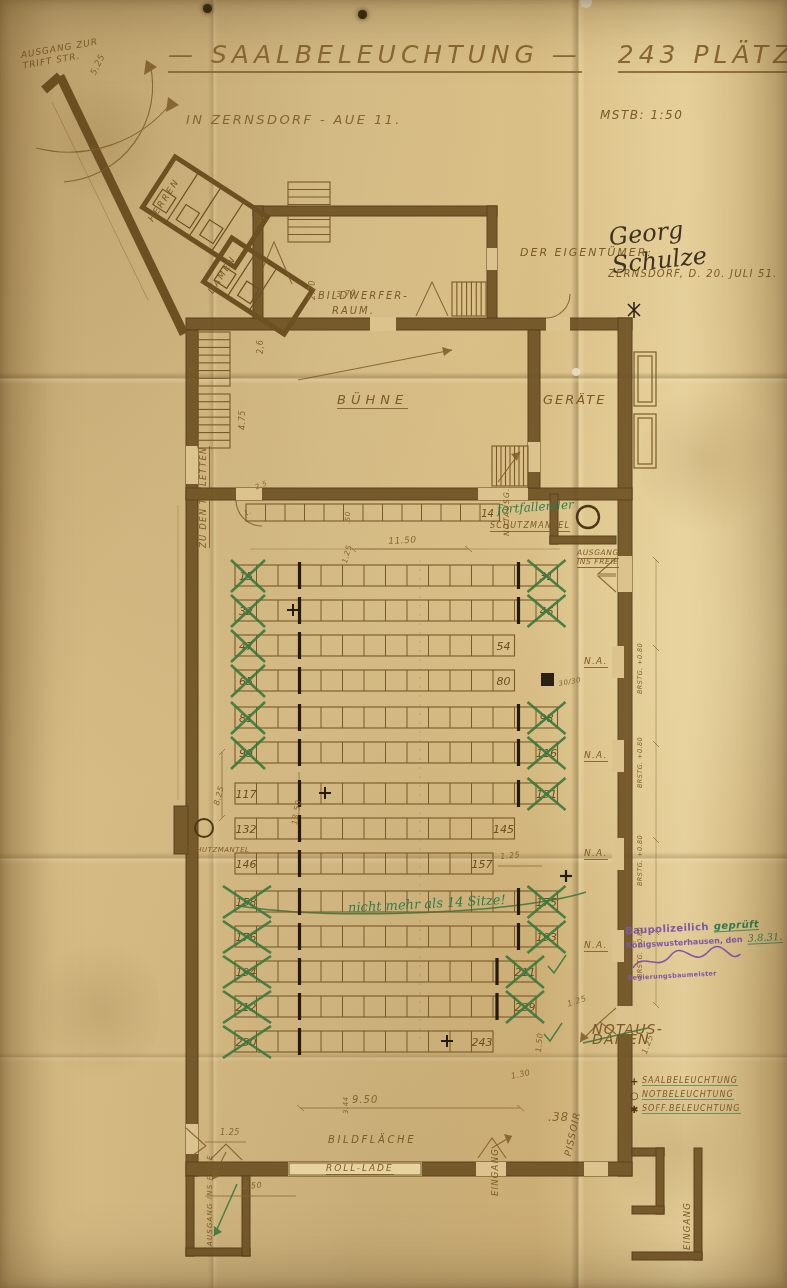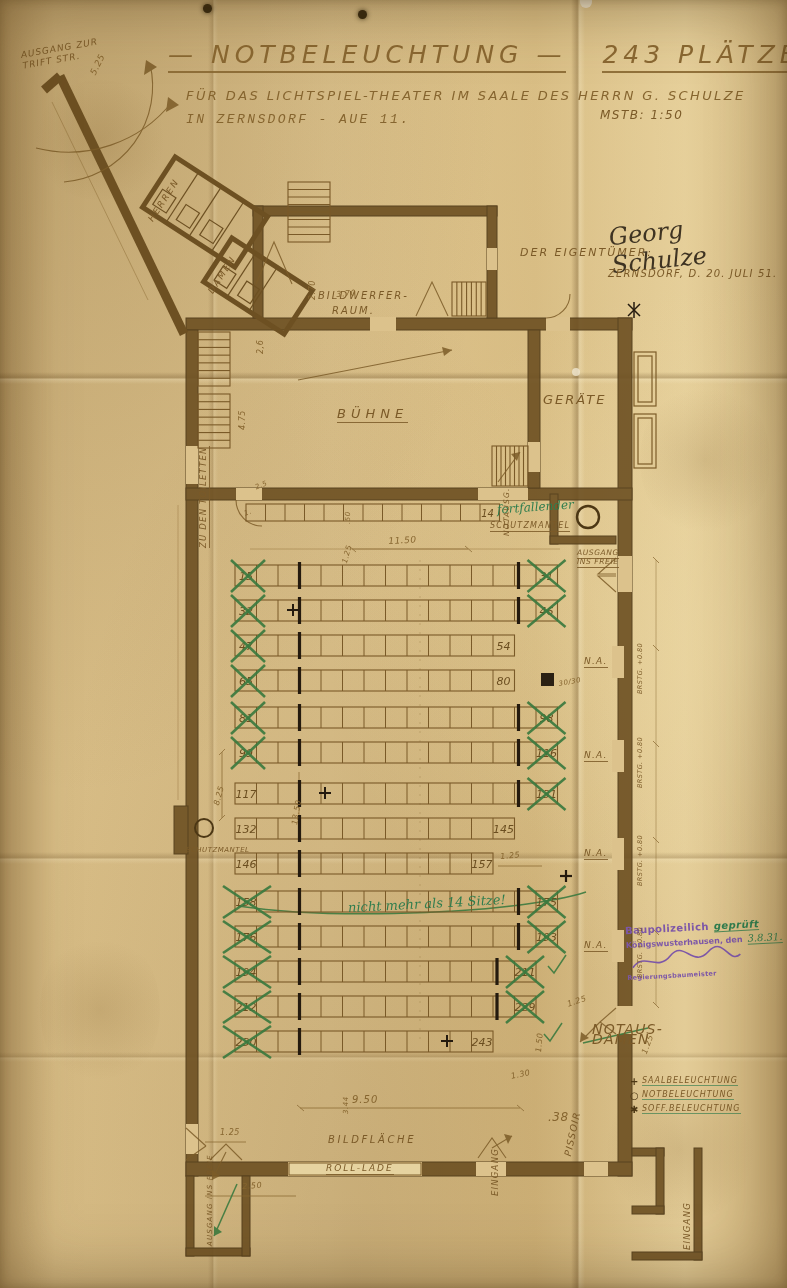--- a/index.html
+++ b/index.html
@@ -585,31 +585,30 @@
           <line x1="461.7142857142857" y1="282" x2="461.7142857142857" y2="316"></line>
           <line x1="466.57142857142856" y1="282" x2="466.57142857142856" y2="316"></line>
           <line x1="471.42857142857144" y1="282" x2="471.42857142857144" y2="316"></line>
           <line x1="476.2857142857143" y1="282" x2="476.2857142857143" y2="316"></line>
           <line x1="481.14285714285717" y1="282" x2="481.14285714285717" y2="316"></line>
         </g>
       </g>
   </svg>
 
   <div class="lbl ttl" style="left:168px;top:40px;">
-    <span class="u2">— NOTBELEUCHTUNG —</span><span class="u2" style="margin-left:36px;">243 PLÄTZE —</span>
+    <span class="u2">— SAALBELEUCHTUNG —</span><span class="u2" style="margin-left:36px;">243 PLÄTZE —</span>
   </div>
-  <div class="lbl" style="left:186px;top:88px;font-size:13px;letter-spacing:2.4px;color:#86652f;">FÜR DAS LICHTSPIEL-THEATER IM SAALE DES HERRN G. SCHULZE</div>
-  <div class="lbl" style="left:186px;top:112px;font-size:13px;letter-spacing:2.4px;color:#86652f;font-family:Liberation Mono, monospace;">IN ZERNSDORF - AUE 11.</div>
+  <div class="lbl" style="left:186px;top:112px;font-size:13px;letter-spacing:2.4px;color:#86652f;">IN ZERNSDORF - AUE 11.</div>
   <div class="lbl" style="left:600px;top:108px;font-size:12px;letter-spacing:1.5px;">MSTB: 1:50</div>
 
   <div class="lbl" style="left:520px;top:246px;font-size:11px;letter-spacing:2px;">DER EIGENTÜMER:</div>
   <div class="sig">Georg Schulze</div>
   <div class="lbl" style="left:608px;top:268px;font-size:10px;">ZERNSDORF, D. 20. JULI 51.</div>
 
-  <div class="lbl u" style="left:337px;top:406px;font-size:13px;letter-spacing:5px;">BÜHNE</div>
+  <div class="lbl u" style="left:337px;top:392px;font-size:13px;letter-spacing:5px;">BÜHNE</div>
   <div class="lbl" style="left:543px;top:392px;font-size:13px;letter-spacing:2px;">GERÄTE</div>
   <div class="lbl" style="left:318px;top:290px;font-size:10px;letter-spacing:2px;">BILDWERFER-</div>
   <div class="lbl" style="left:332px;top:305px;font-size:10px;letter-spacing:2px;">RAUM.</div>
   <div class="lbl" style="left:146px;top:218px;font-size:9px;letter-spacing:2px;transform:rotate(-57deg);">HERREN</div>
   <div class="lbl" style="left:206px;top:290px;font-size:9px;letter-spacing:2px;transform:rotate(-57deg);">DAMEN</div>
   <div class="lbl" style="left:328px;top:1134px;font-size:10px;letter-spacing:2.6px;">BILDFLÄCHE</div>
   <div class="lbl u" style="left:326px;top:1163px;font-size:9px;letter-spacing:2px;">ROLL-LADE</div>
 
   <div class="lbl" style="left:20px;top:50px;font-size:9px;letter-spacing:1px;transform:rotate(-10deg);line-height:11px;">
     <span>AUSGANG ZUR</span><br>

